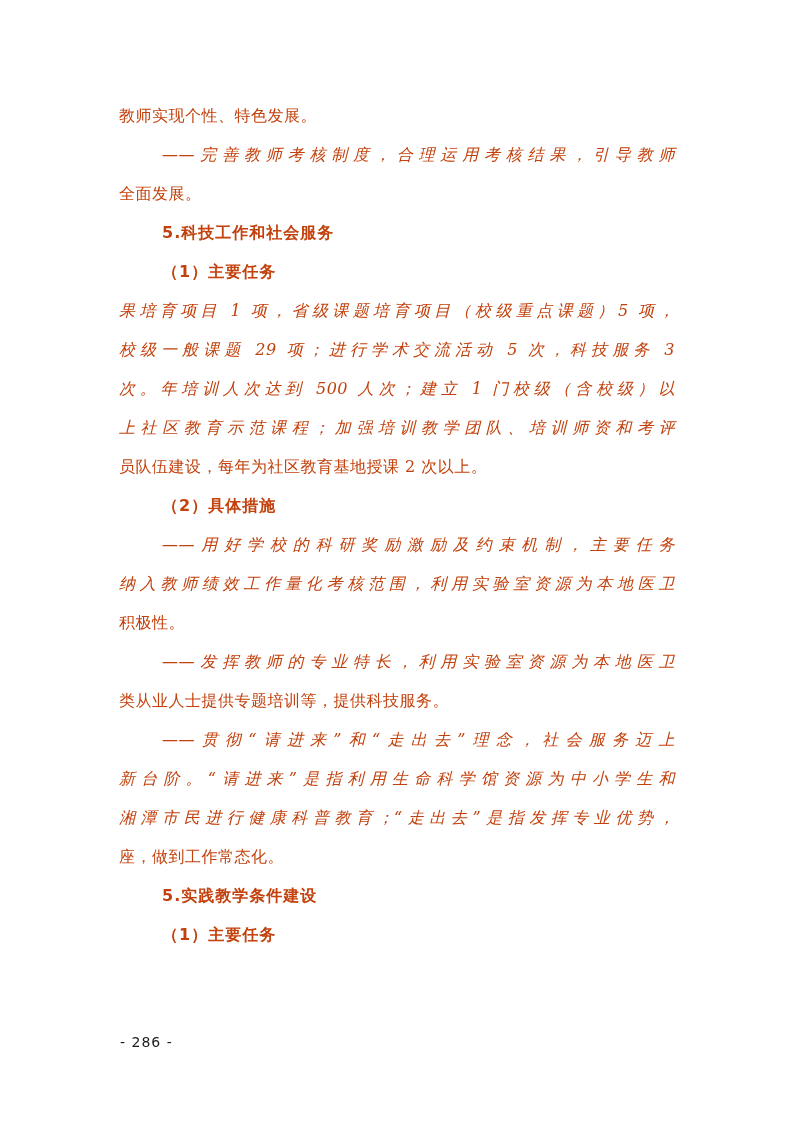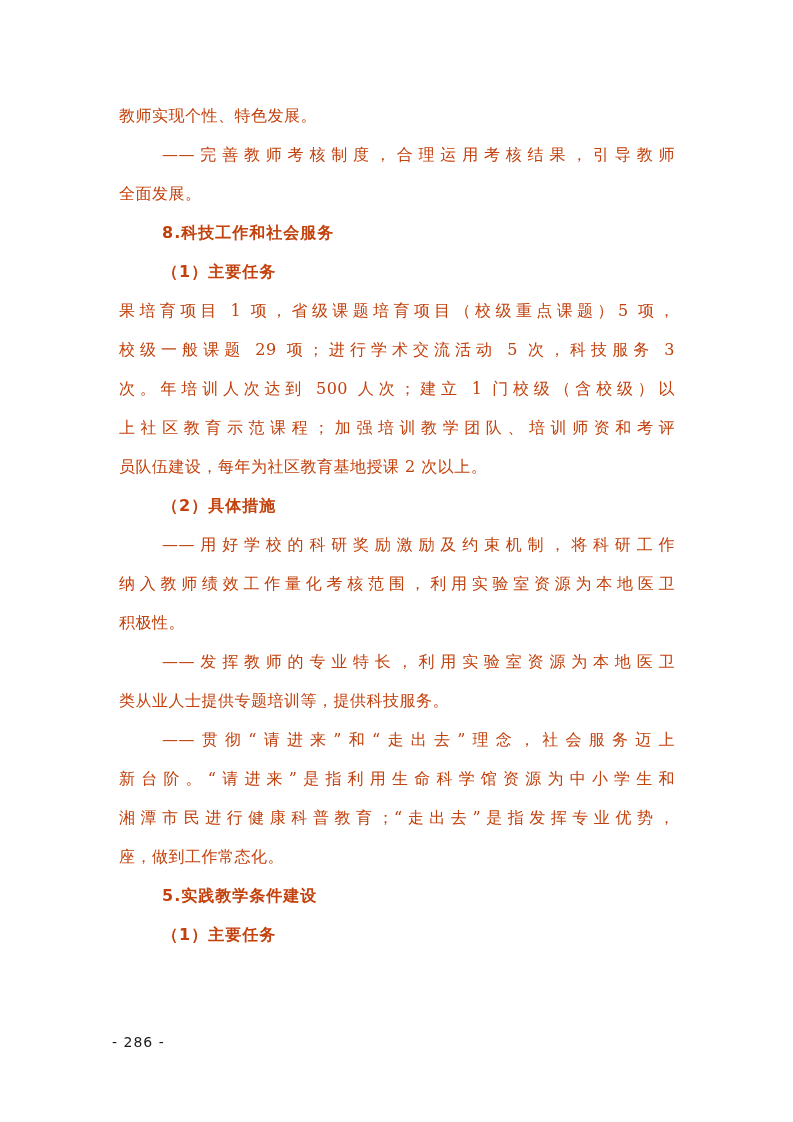--- a/index.html
+++ b/index.html
@@ -26,58 +26,59 @@
   }
   .ln {
     height: 39px;
     text-align: left;
     letter-spacing: 0.5px;
   }
   
   .j {
     text-align: justify;
     text-align-last: justify;
+    font-style: italic;
   }
   
   .ind {
     padding-left: 43px;
   }
   
   .h {
     font-family: "DejaVu Sans", sans-serif;
     font-weight: bold;
     letter-spacing: 1px;
   }
   .page-number {
     position: absolute;
-    left: 112px;
+    left: 120px;
     top: 1034px;
     font-family: "DejaVu Sans", sans-serif;
     font-size: 14px;
     color: #1b1b1b;
     letter-spacing: 1px;
   }
 </style>
 </head>
 <body>
 
 <div class="page">
   <div class="textblock">
     <div class="ln">教师实现个性、特色发展。</div>
     <div class="ln ind j">——完善教师考核制度，合理运用考核结果，引导教师</div>
     <div class="ln">全面发展。</div>
-    <div class="ln ind h">8.科技工作和社会服务</div>
+    <div class="ln ind h">5.科技工作和社会服务</div>
     <div class="ln ind h">（1）主要任务</div>
     <div class="ln j">果培育项目 1 项，省级课题培育项目（校级重点课题）5 项，</div>
     <div class="ln j">校级一般课题 29 项；进行学术交流活动 5 次，科技服务 3</div>
     <div class="ln j">次。年培训人次达到 500 人次；建立 1 门校级（含校级）以</div>
     <div class="ln j">上社区教育示范课程；加强培训教学团队、培训师资和考评</div>
     <div class="ln">员队伍建设，每年为社区教育基地授课 2 次以上。</div>
     <div class="ln ind h">（2）具体措施</div>
-    <div class="ln ind j">——用好学校的科研奖励激励及约束机制，将科研工作</div>
+    <div class="ln ind j">——用好学校的科研奖励激励及约束机制，主要任务</div>
     <div class="ln j">纳入教师绩效工作量化考核范围，利用实验室资源为本地医卫</div>
     <div class="ln">积极性。</div>
     <div class="ln ind j">——发挥教师的专业特长，利用实验室资源为本地医卫</div>
     <div class="ln">类从业人士提供专题培训等，提供科技服务。</div>
     <div class="ln ind j">——贯彻“请进来”和“走出去”理念，社会服务迈上</div>
     <div class="ln j">新台阶。“请进来”是指利用生命科学馆资源为中小学生和</div>
     <div class="ln j">湘潭市民进行健康科普教育；“走出去”是指发挥专业优势，</div>
     <div class="ln">座，做到工作常态化。</div>
     <div class="ln ind h">5.实践教学条件建设</div>
     <div class="ln ind h">（1）主要任务</div>

